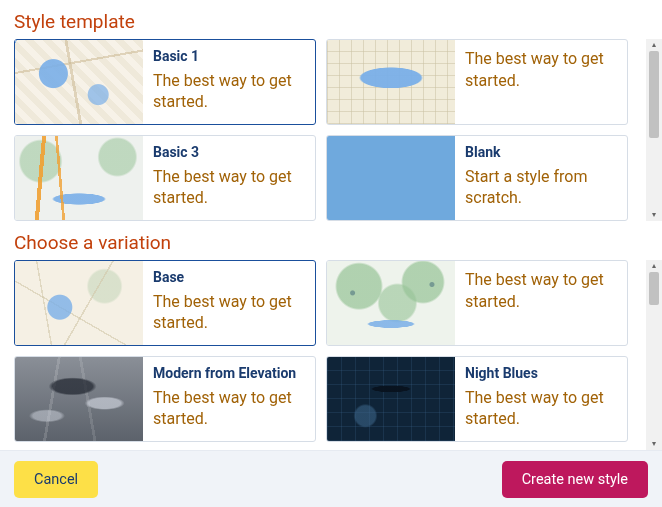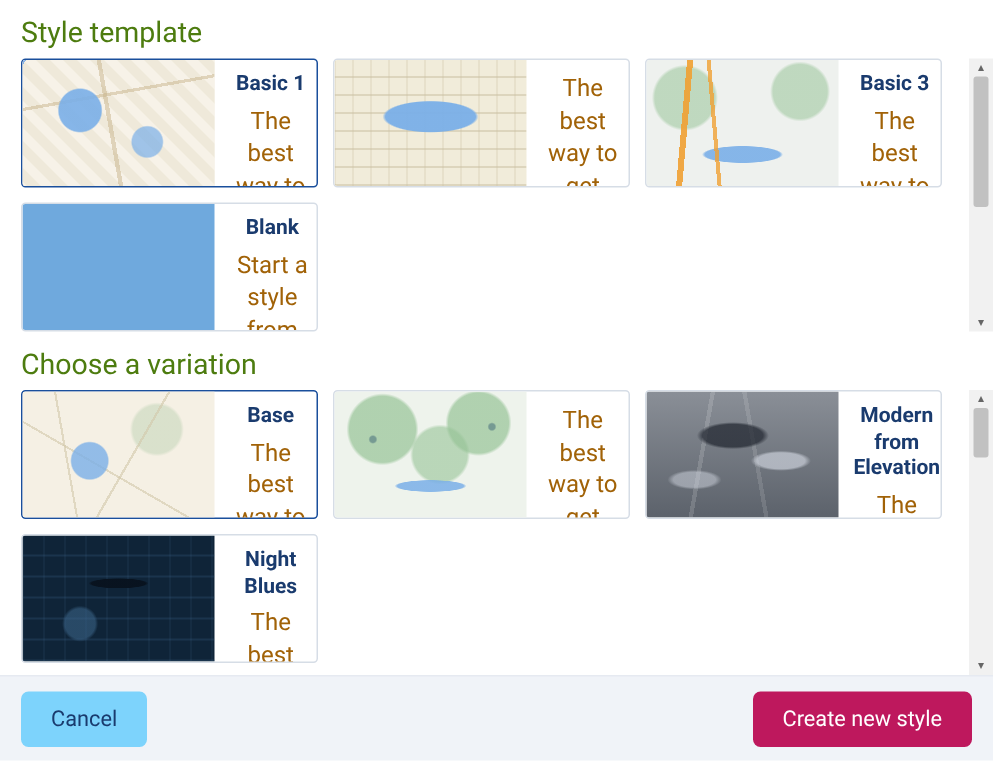--- a/index.html
+++ b/index.html
@@ -5,35 +5,34 @@
   * { box-sizing: border-box; margin: 0; padding: 0; }
   body {
     font-family: -apple-system, BlinkMacSystemFont, "Segoe UI", Roboto, Arial, sans-serif;
     background: #fff;
     width: 662px;
     height: 507px;
     overflow: hidden;
     color: #333;
   }
   .section-title {
-    color: #4d7c0f;
+    color: #c2410c;
     font-size: 19px;
     font-weight: 400;
     padding: 10px 14px 6px 14px;
   }
   .grid-wrap {
     position: relative;
     padding: 0 14px;
   }
   .grid {
     display: grid;
-    grid-template-columns: 1fr 1fr 1fr;
+    grid-template-columns: 1fr 1fr;
     gap: 10px;
     width: 614px;
-    text-align: center;
   }
   .card {
     display: flex;
     border: 1px solid #d6dde6;
     border-radius: 3px;
     background: #fff;
     height: 86px;
     overflow: hidden;
     cursor: pointer;
   }
@@ -109,21 +108,21 @@
   }
   .btn {
     border: none;
     border-radius: 5px;
     font-size: 14.5px;
     padding: 10px 20px;
     cursor: pointer;
     font-family: inherit;
   }
   .btn-cancel {
-    background: #7dd3fc;
+    background: #fde047;
     color: #1a3b6e;
   }
   .btn-primary {
     background: #be185d;
     color: #fff;
   }
 
   
   .thumb-basic1 {
     background:

